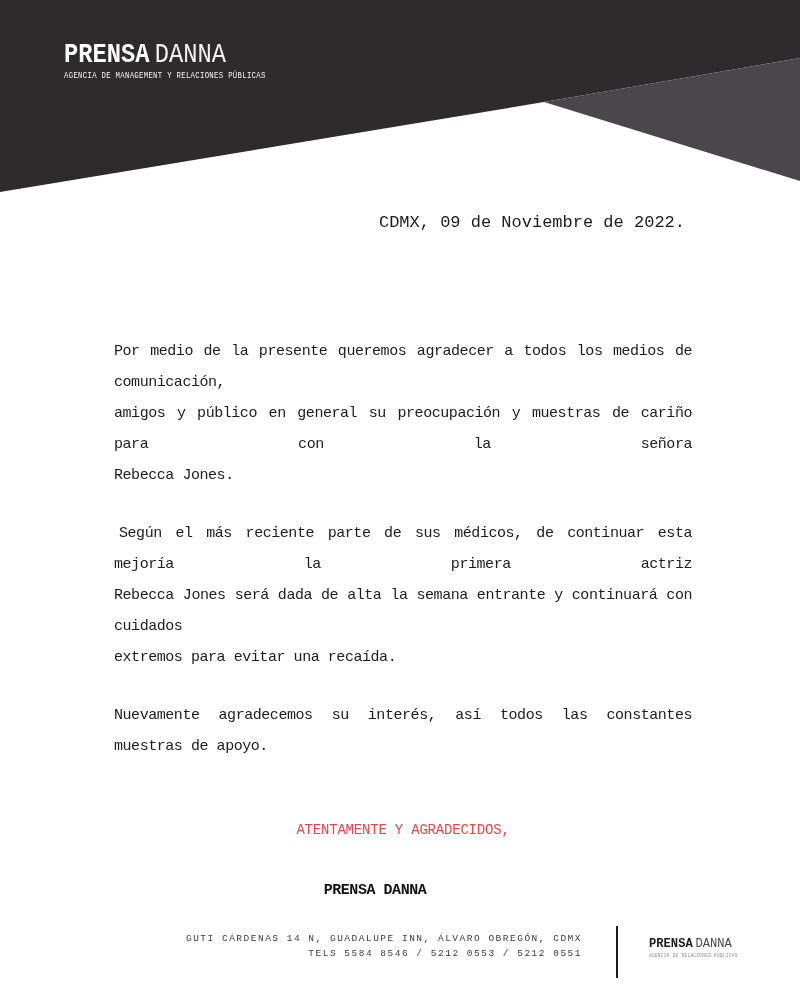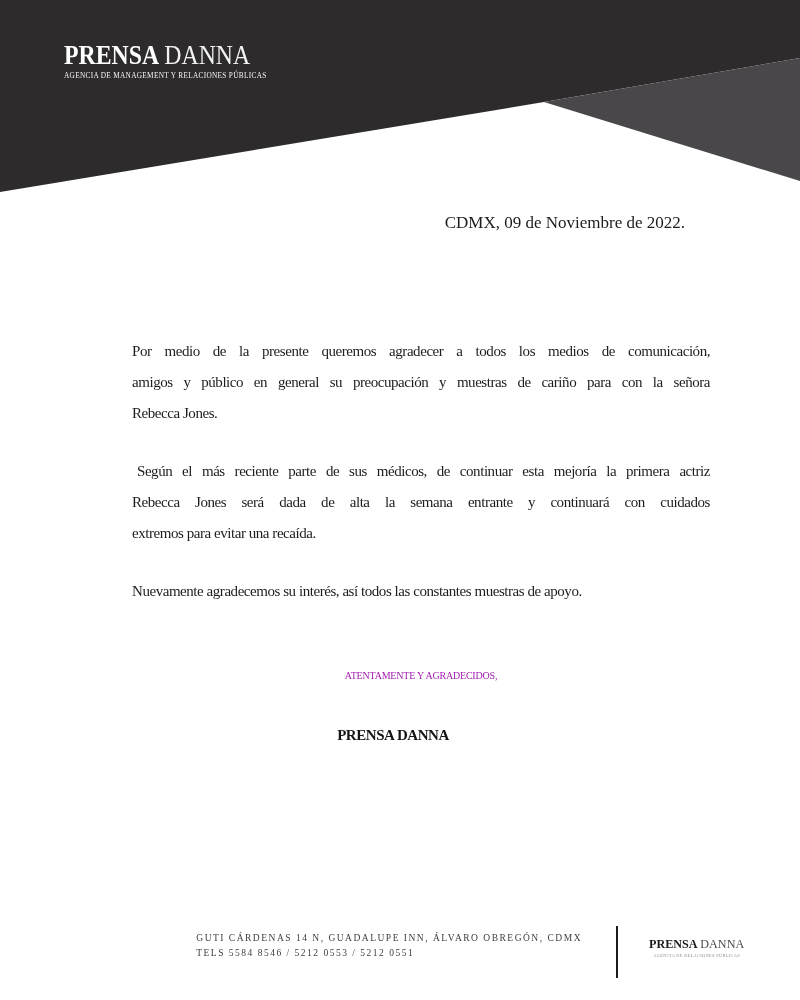--- a/index.html
+++ b/index.html
@@ -1,45 +1,45 @@
 <!DOCTYPE html>
 <html><head>
 <meta charset="utf-8">
 <style>
   html, body { margin: 0; padding: 0; background: #ffffff; }
   .page {
     position: relative; width: 800px; height: 1000px; background: #ffffff;
-    overflow: hidden; font-family: Liberation Serif, serif;
+    overflow: hidden; font-family: Liberation Mono, monospace;
   }
   .header-art { position: absolute; left: 0; top: 0; display: block; }
 
   .logo {
     position: absolute; left: 64px; top: 42px; color: #ffffff;
     transform: scaleX(0.88); transform-origin: left top;
   }
   .logo .brand { font-size: 27px; font-weight: bold; line-height: 27px; white-space: nowrap; letter-spacing: 0; }
   .logo .brand .light { font-weight: normal; opacity: 0.94; margin-left: 6px; }
   .logo .tagline { font-size: 8.3px; letter-spacing: 0.35px; margin-top: 2px; white-space: nowrap; opacity: 0.96; }
 
   .date { position: absolute; top: 213px; right: 115px; font-size: 17px; color: #1c1c1c; }
 
   .body {
-    position: absolute; left: 132px; top: 336px; width: 578px;
+    position: absolute; left: 114px; top: 336px; width: 578px;
     font-size: 15px; line-height: 31px; letter-spacing: -0.45px; color: #1d1d1d;
   }
   .para { margin: 0 0 27px 0; }
   .line { text-align: justify; text-align-last: left; }
   .line.just { text-align-last: justify; }
   .line.indent { text-indent: 5px; margin-top: 23px; }
 
-  .closing { margin-top: 53px; text-align: center; font-size: 10px; letter-spacing: -0.2px; color: #a21caf; }
+  .closing { margin-top: 53px; text-align: center; font-size: 14px; letter-spacing: -0.2px; color: #ef4444; }
   .signature { margin-top: 29px; text-align: center; font-size: 15px; font-weight: bold; color: #141414; position: relative; left: -28px; }
 
   .f-address {
-    position: absolute; top: 931px; right: 218px; text-align: left;
+    position: absolute; top: 931px; right: 218px; text-align: right;
     font-size: 9.5px; letter-spacing: 1.5px; line-height: 15px; color: #3d3d3d; white-space: nowrap;
   }
   .f-divider { position: absolute; left: 616px; top: 926px; width: 2px; height: 52px; background: #1c1c1c; }
   .f-logo {
     position: absolute; left: 649px; top: 937px; color: #1b1b1b;
     transform: scaleX(0.9); transform-origin: left top;
   }
   .f-logo .brand { font-size: 13.5px; font-weight: bold; line-height: 14px; white-space: nowrap; }
   .f-logo .brand .light { font-weight: normal; color: #4a4a4a; margin-left: 3px; }
   .f-logo .tagline { font-size: 4.9px; letter-spacing: 0.35px; color: #8c8c8c; margin-top: 2px; text-align: center; white-space: nowrap; }

